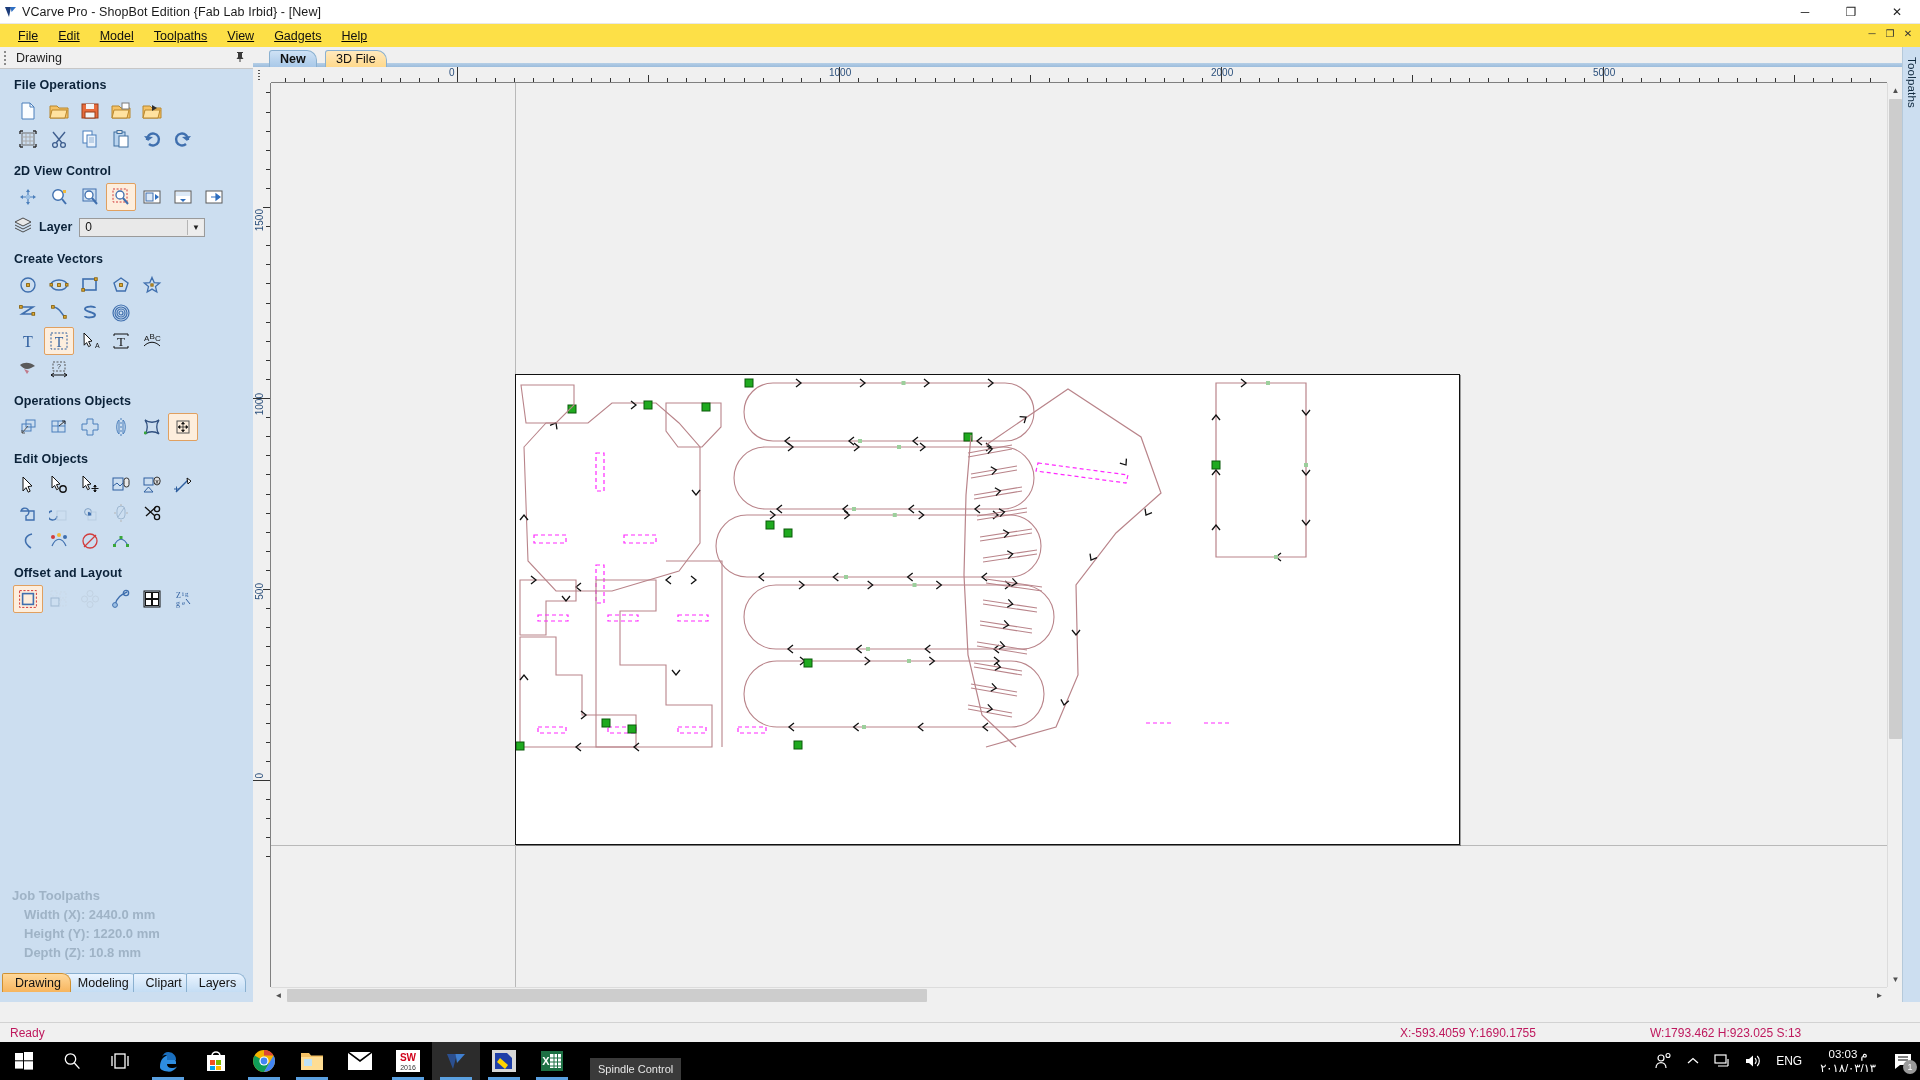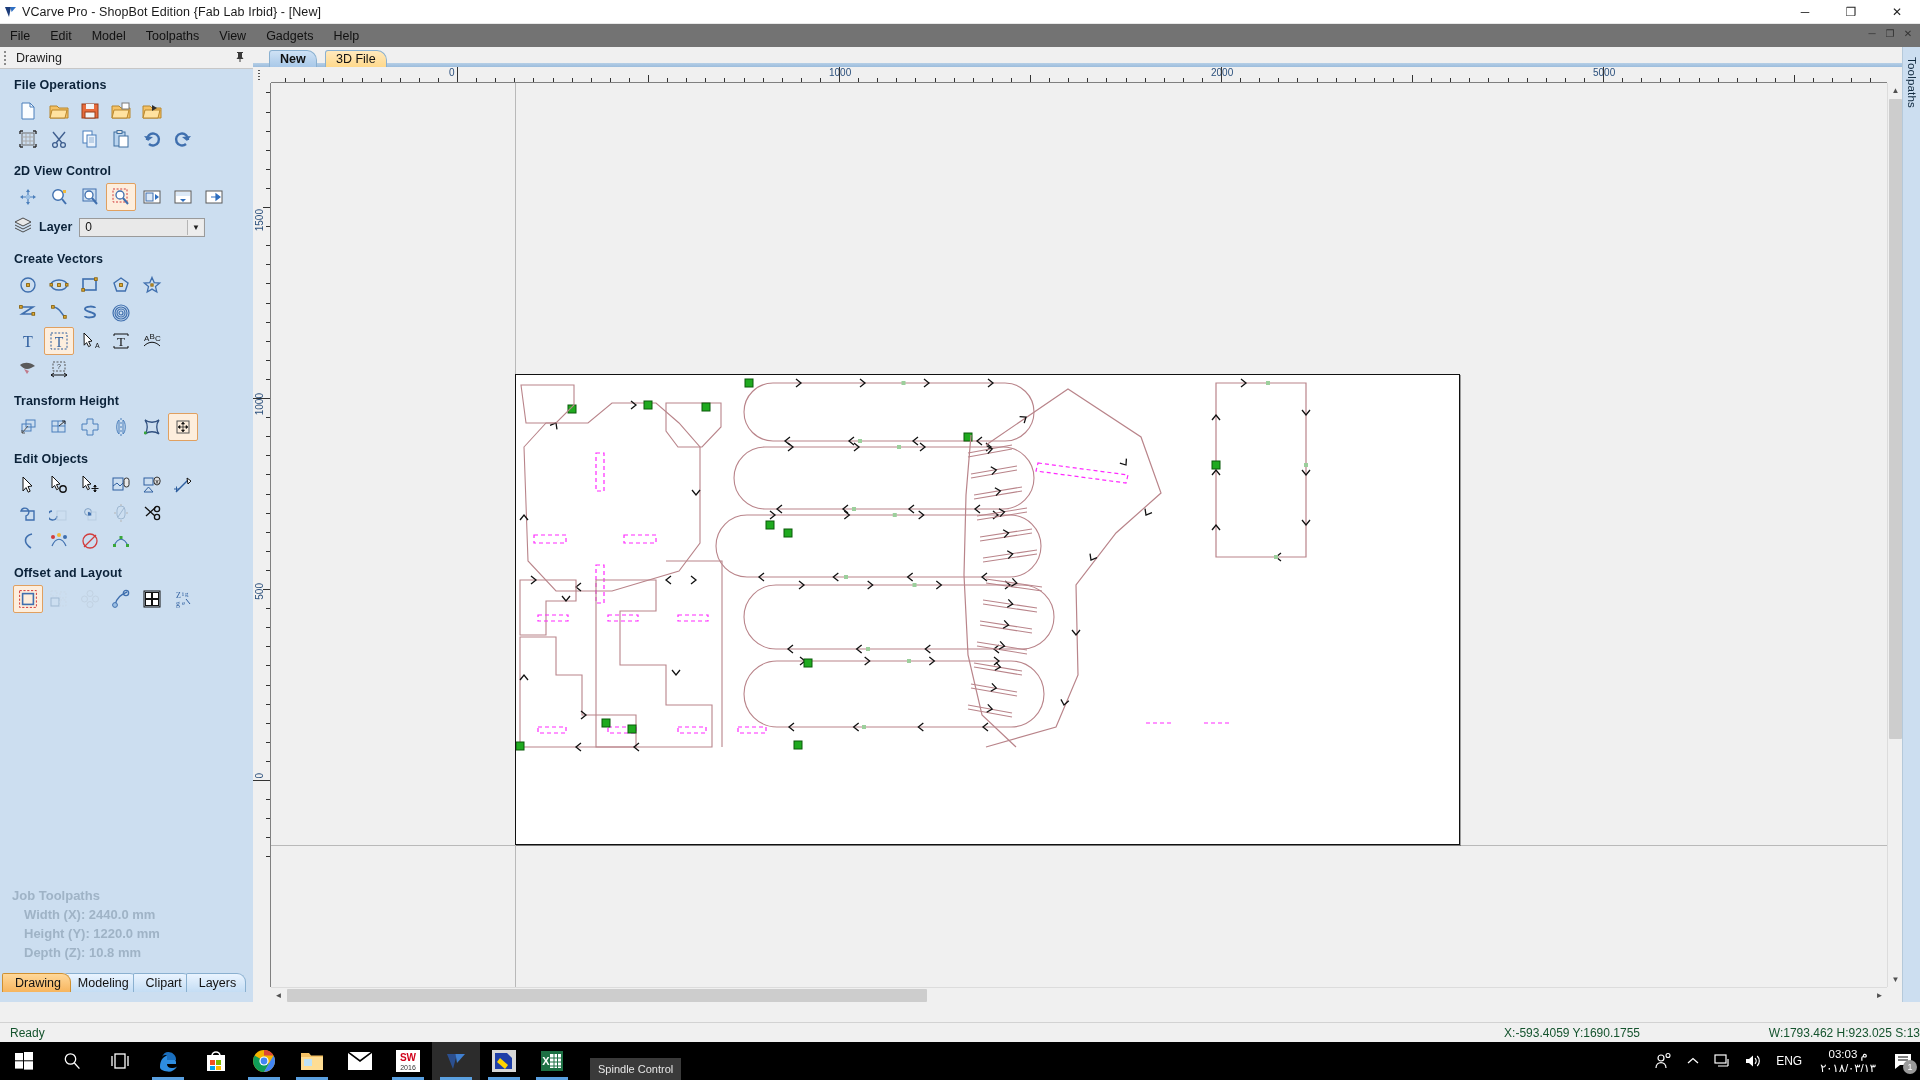--- a/index.html
+++ b/index.html
@@ -21,21 +21,21 @@
   .title-icon { width: 22px; height: 24px; display: flex; align-items: center; justify-content: center; }
   .title-icon svg { display: block; }
   .title-text { font-size: 12.5px; color: #1a1a1a; letter-spacing: .1px; }
   .win-btns { position: absolute; right: 0; top: 0; height: 24px; display: flex; }
   .win-btn { width: 46px; height: 24px; display: flex; align-items: center; justify-content: center;
              font-size: 12px; color: #222; }
 
   
   .menubar {
     position: absolute; left: 0; top: 24px; width: 1920px; height: 23px;
-    background: #737373; display: flex; align-items: center; padding-left: 0;
+    background: #fde047; display: flex; align-items: center; padding-left: 8px; text-decoration: underline;
   }
   .menu-item { padding: 3px 10px; font-size: 12.5px; color: #111; cursor: default; }
 
   .mdi-btns { position: absolute; right: 4px; top: 26px; display: flex; gap: 2px; }
   .mdi-btn { width: 16px; height: 16px; font-size: 10px; line-height: 16px; text-align: center; color: #333; }
 
   
   .leftpanel {
     position: absolute; left: 0; top: 47px; width: 253px; height: 955px;
     background: #ccdef0;
@@ -156,21 +156,21 @@
   }
   .rightdock .lbl {
     writing-mode: vertical-rl; font-size: 11.5px; color: #10293f; margin-top: 10px;
     margin-left: 3px; letter-spacing: .2px;
   }
 
   
   .statusbar {
     position: absolute; left: 0; bottom: 38px; width: 1920px; height: 20px;
     background: #f0f0f0; border-top: 1px solid #d2d2d2;
-    display: flex; align-items: center; font-size: 12px; color: #14532d; text-align: right;
+    display: flex; align-items: center; font-size: 12px; color: #be185d;
   }
   .sb-cell { padding-left: 10px; }
 
   
   .taskbar {
     position: absolute; left: 0; bottom: 0; width: 1920px; height: 38px;
     background: #000000; display: flex; align-items: center;
   }
   .tb-item { width: 48px; height: 38px; display: flex; align-items: center; justify-content: center; position: relative; }
   .tb-item.active { background: #2c2c2c; }
@@ -496,21 +496,21 @@
           <svg width="20" height="20" viewBox="0 0 20 20">
               <rect x="4" y="3" width="12" height="9" fill="none" stroke="#555" stroke-dasharray="2 1.5"></rect>
               <text x="10" y="10" font-size="7" fill="#333" text-anchor="middle">?</text>
               <path d="M2 16h16M2 16l3-2M2 16l3 2M18 16l-3-2M18 16l-3 2" stroke="#111" fill="none"></path>
             </svg>
         </div>
       </div>
     </div>
 
     <div class="section">
-      <div class="section-title">Transform Height</div>
+      <div class="section-title">Operations Objects</div>
       <div class="tool-row">
         <div class="tool">
           <svg width="20" height="20" viewBox="0 0 20 20">
               <rect x="8" y="3" width="9" height="7" fill="none" stroke="#4a7ebb"></rect>
               <rect x="4" y="7" width="9" height="7" fill="none" stroke="#4a7ebb"></rect>
               <path d="M10 9L4 16M4 16l0-3M4 16l3 0" stroke="#555" fill="none"></path>
             </svg>
         </div>
         <div class="tool">
           <svg width="20" height="20" viewBox="0 0 20 20">

